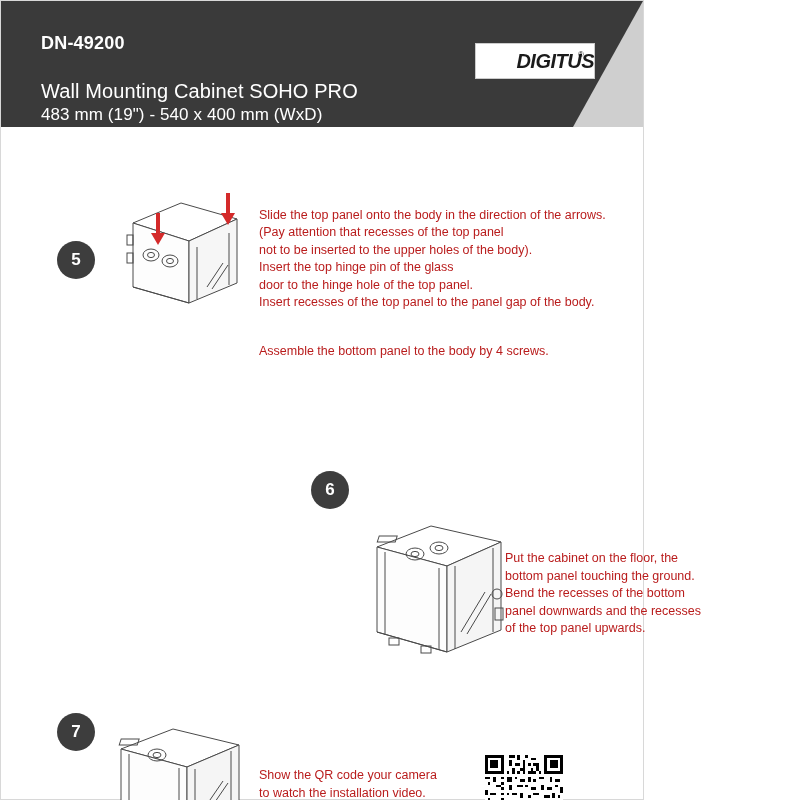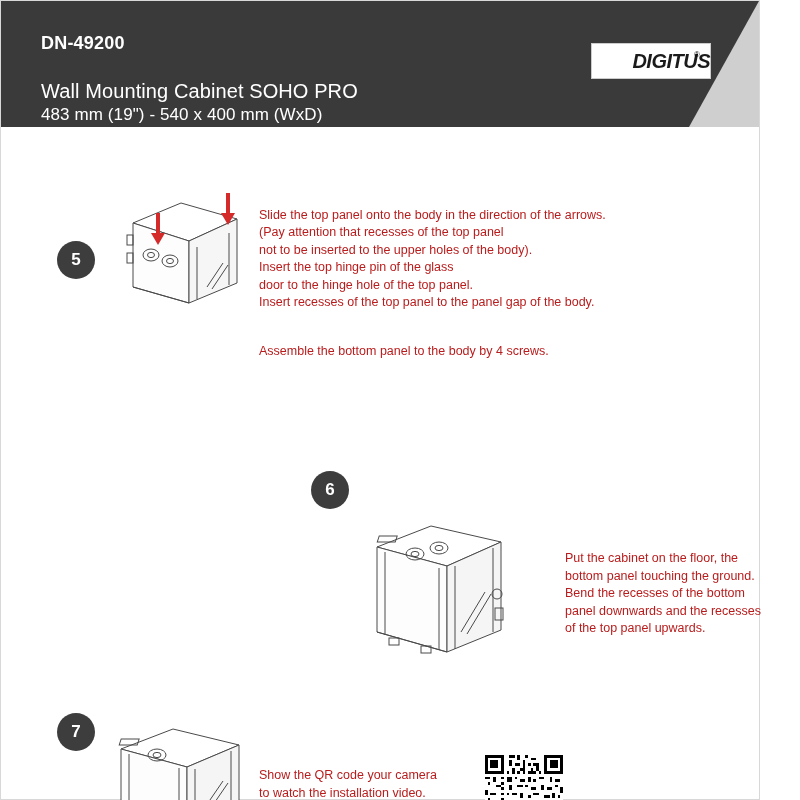--- a/index.html
+++ b/index.html
@@ -8,21 +8,21 @@
   }
   body {
     width: 800px;
     height: 800px;
     background: #ffffff;
     font-family: "Liberation Sans", sans-serif;
     overflow: hidden;
   }
   .page {
     position: relative;
-    width: 760px;
+    width: 644px;
     height: 800px;
     box-sizing: border-box;
     border: 1px solid #d8d8d8;
     background: #ffffff;
   }
 
   
   .header {
     position: relative;
     width: 100%;
@@ -239,21 +239,21 @@
             <circle cx="128" cy="82" r="5"></circle>
             <rect x="126" y="96" width="8" height="12"></rect>
 
             <line x1="8" y1="120" x2="78" y2="140"></line>
             <rect x="20" y="126" width="10" height="7"></rect>
             <rect x="52" y="134" width="10" height="7"></rect>
           </g>
         </svg>
       </div>
 
-      <div class="step-text" style="left:564px; top:173px; width:230px;">Put the cabinet on the floor, the
+      <div class="step-text" style="left:504px; top:173px; width:230px;">Put the cabinet on the floor, the
 bottom panel touching the ground.
 Bend the recesses of the bottom
 panel downwards and the recesses
 of the top panel upwards.</div>
     </div>
 
     <div class="step" style="left:0; top:460px; width:800px; height:200px;">
       <div class="badge" style="left:56px; top:126px;">7</div>
 
       <div class="illus" style="left:112px; top:134px; width:150px; height:125px;">

